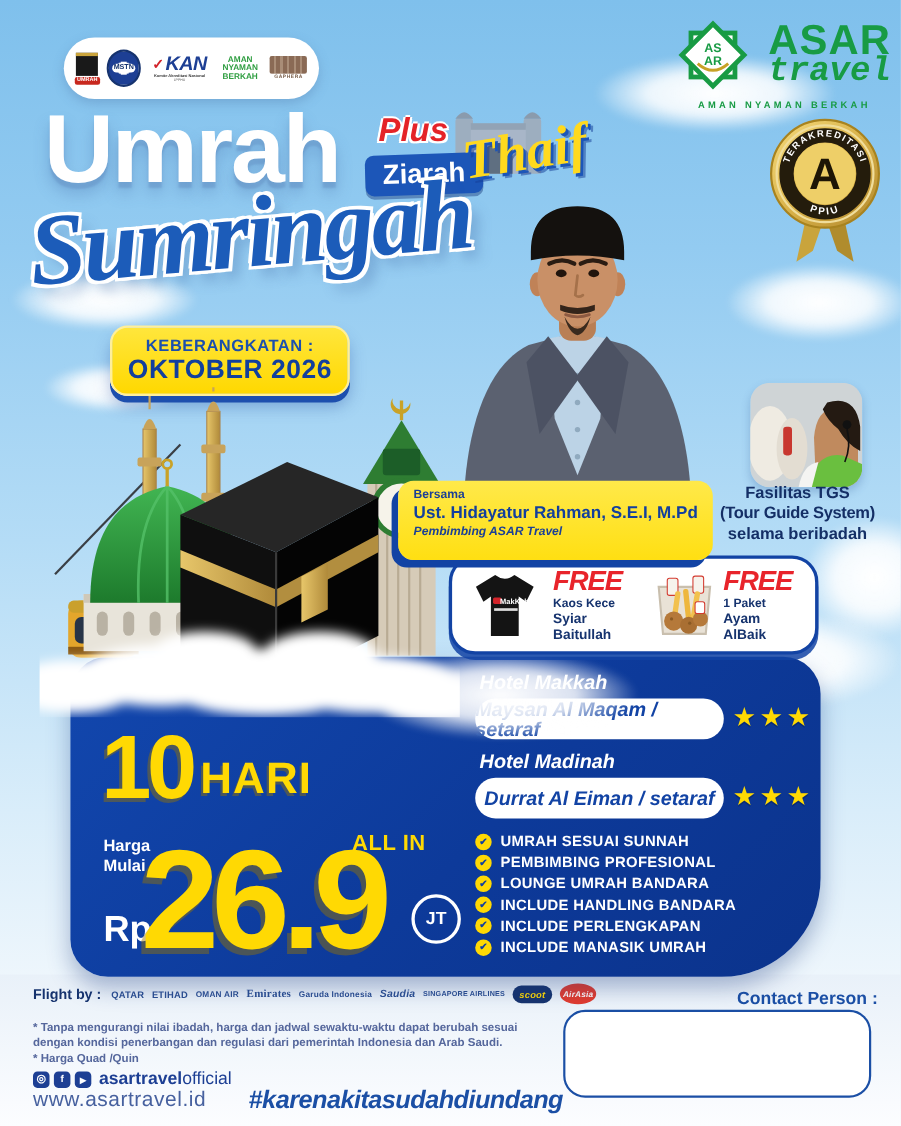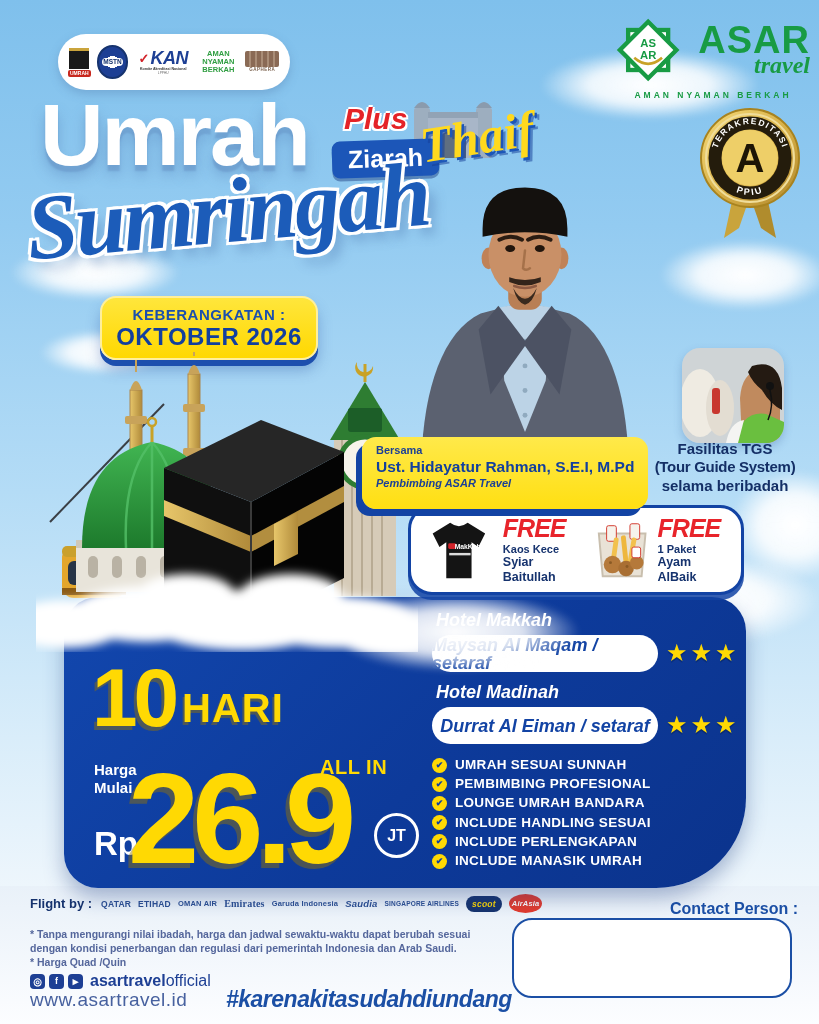--- a/index.html
+++ b/index.html
@@ -29,21 +29,21 @@
   .gap-mini{width:38px;}
   .gap-block{width:34px;height:16px;background:#8a6a55;border-radius:2px;margin:0 auto;
     background-image:repeating-linear-gradient(90deg,#8a6a55 0 4px,#a98d77 4px 6px);}
   .gap-label{font-size:4.5px;color:#7a604c;font-weight:bold;text-align:center;margin-top:1px;letter-spacing:.5px;}
 
   
   .brand{position:absolute;left:616px;top:14px;width:194px;z-index:5;text-align:center;}
   .brand-top{display:flex;align-items:center;justify-content:center;gap:18px;}
   .brand-words{text-align:left;}
   .brand-asar{font-size:38px;font-weight:800;color:#189b44;letter-spacing:1px;line-height:.9;}
-  .brand-travel{font-family:Liberation Serif, serif;font-style:italic;font-weight:bold;font-size:24px;color:#189b44;line-height:.9;margin-top:-2px;text-align:right;}
+  .brand-travel{font-family:Liberation Mono, monospace;font-style:italic;font-weight:bold;font-size:31px;color:#189b44;line-height:.9;margin-top:-2px;text-align:right;}
   .brand-tagline{font-size:8.5px;font-weight:800;letter-spacing:3px;color:#189b44;margin-top:4px;}
 
   
   .t-umrah{position:absolute;left:40px;top:84px;font-size:88px;font-weight:800;color:#fff;letter-spacing:-2px;z-index:6;
     text-shadow:0 6px 2px rgba(85,125,180,.35),0 10px 14px rgba(70,110,170,.35);}
   .t-gate{position:absolute;left:410px;top:88px;z-index:4;opacity:.95;}
   .t-plus{position:absolute;left:344px;top:102px;font-size:30px;font-weight:800;font-style:italic;color:#e42328;z-index:6;
     text-shadow:-2px 0 0 #fff,2px 0 0 #fff,0 -2px 0 #fff,0 2px 0 #fff,2px 2px 0 #fff,-2px 2px 0 #fff;}
   .t-ziarah{position:absolute;left:332px;top:140px;background:#1c56b8;color:#fff;font-size:25px;font-weight:800;
     padding:4px 16px;border-radius:8px;z-index:6;transform:rotate(-2deg);box-shadow:0 3px 0 rgba(10,40,110,.4);}
@@ -441,21 +441,21 @@
           <span class="inc-text">PEMBIMBING PROFESIONAL</span>
         </div>
 
         <div class="inc-row">
           <span class="check"></span>
           <span class="inc-text">LOUNGE UMRAH BANDARA</span>
         </div>
 
         <div class="inc-row">
           <span class="check"></span>
-          <span class="inc-text">INCLUDE HANDLING SESUAI</span>
+          <span class="inc-text">INCLUDE HANDLING BANDARA</span>
         </div>
 
         <div class="inc-row">
           <span class="check"></span>
           <span class="inc-text">INCLUDE PERLENGKAPAN</span>
         </div>
 
         <div class="inc-row">
           <span class="check"></span>
           <span class="inc-text">INCLUDE MANASIK UMRAH</span>

